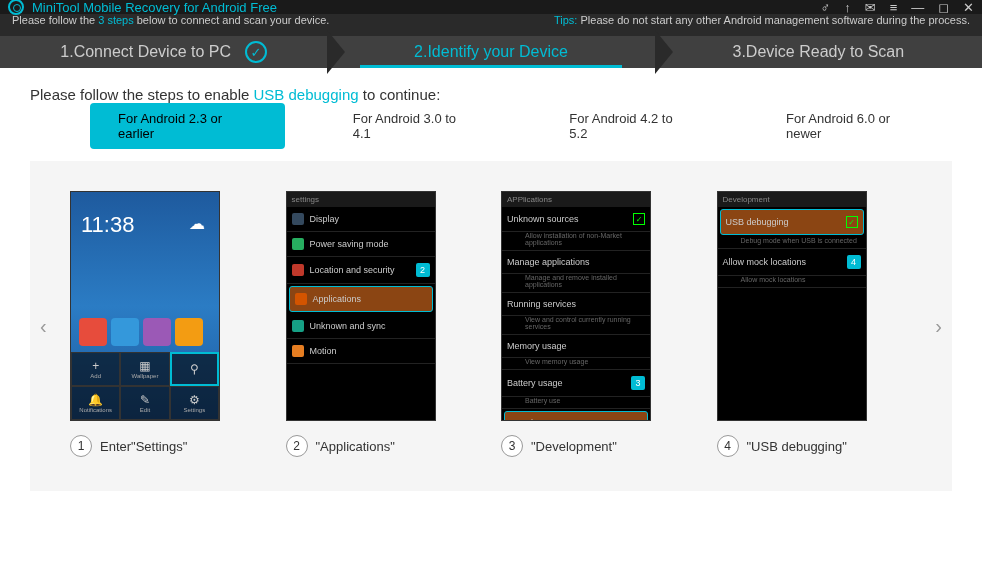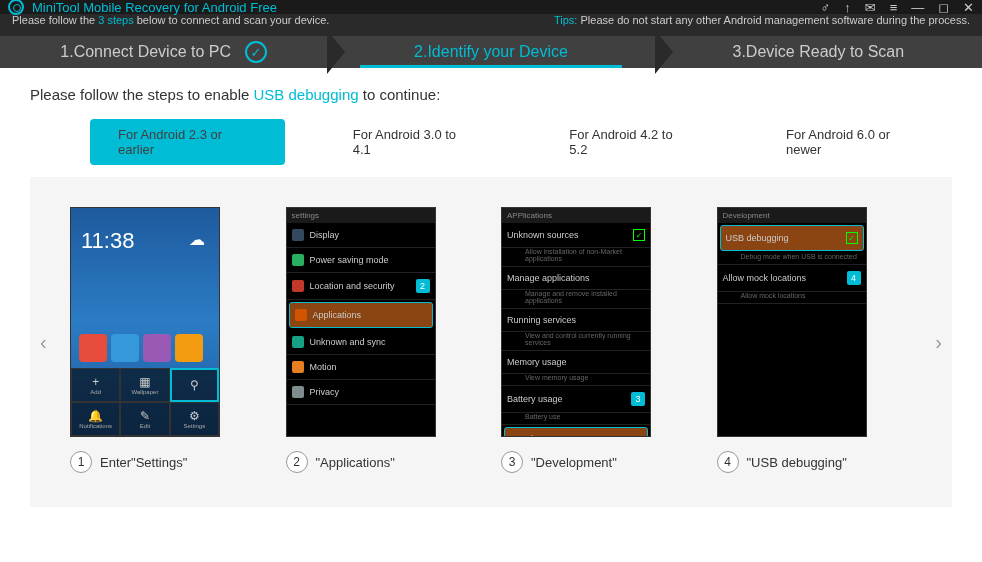--- a/index.html
+++ b/index.html
@@ -13,25 +13,25 @@
 .infobar{height:22px;background:#2a2a2a;display:flex;align-items:flex-start;justify-content:space-between;padding:0 12px;color:#ccc;font-size:11px}
 .infobar .left .highlight{color:#00bcd4}
 .infobar .right .tips{color:#00bcd4}
 .stepbar{height:32px;background:#404040;display:flex;position:relative}
 .step{flex:1;display:flex;align-items:center;justify-content:center;color:#ccc;font-size:16px;position:relative}
 .step.active{color:#00bcd4}
 .step.active::after{content:'';position:absolute;bottom:0;left:10%;right:10%;height:3px;background:#00bcd4}
 .step .check{width:22px;height:22px;border:2px solid #00bcd4;border-radius:50%;margin-left:14px;display:flex;align-items:center;justify-content:center;color:#00bcd4;font-size:13px}
 .arrow{width:0;height:0;border-top:22px solid transparent;border-bottom:22px solid transparent;border-left:18px solid #2a2a2a;position:absolute;right:-18px;z-index:1}
 .content{padding:18px 30px}
-.instruction{font-size:15px;color:#333;margin-bottom:16px}
+.instruction{font-size:15px;color:#333;}
 .instruction .link{color:#00bcd4}
 .tabs{display:flex;gap:0;margin-bottom:12px;padding-left:60px}
 .tab{padding:8px 28px;font-size:13px;color:#333;cursor:pointer;border-radius:4px}
-.tab.active{background:#00bcd4;color:#404040}
+.tab.active{background:#00bcd4;color:#000000}
 .tab:not(.active){margin-left:40px}
 .guide{background:#f5f5f5;padding:30px 40px;display:flex;gap:20px;position:relative;min-height:330px}
 .guide .nav{position:absolute;top:50%;transform:translateY(-50%);color:#999;font-size:20px;cursor:pointer}
 .guide .nav.left{left:10px}
 .guide .nav.right{right:10px}
 .panel{flex:1;display:flex;flex-direction:column;align-items:flex-start}
 .screen{width:150px;height:230px;background:#000;border:1px solid #333;font-size:9px;color:#ccc;overflow:hidden}
 .screen .hdr{background:#1a1a1a;padding:3px 5px;font-size:8px;color:#888}
 .screen .row{display:flex;align-items:center;padding:6px 5px;border-bottom:1px solid #222}
 .screen .row.hl{background:#8b4513;border:1px solid #00bcd4;border-radius:3px;margin:2px}
@@ -173,24 +173,20 @@
               <span>Applications</span>
             </div>
             <div class="row">
               <span class="ico" style="background:#16a085"></span>
               <span>Unknown and sync</span>
             </div>
             <div class="row">
               <span class="ico" style="background:#e67e22"></span>
               <span>Motion</span>
             </div>
-            <div class="row">
-              <span class="ico" style="background:#7f8c8d"></span>
-              <span>Privacy</span>
-            </div>
           </div>
       </div>
       <div class="caption">
         <span class="num">2</span>
         <span>"Applications"</span>
       </div>
     </div>
 
     <div class="panel">
       <div class="screen">

